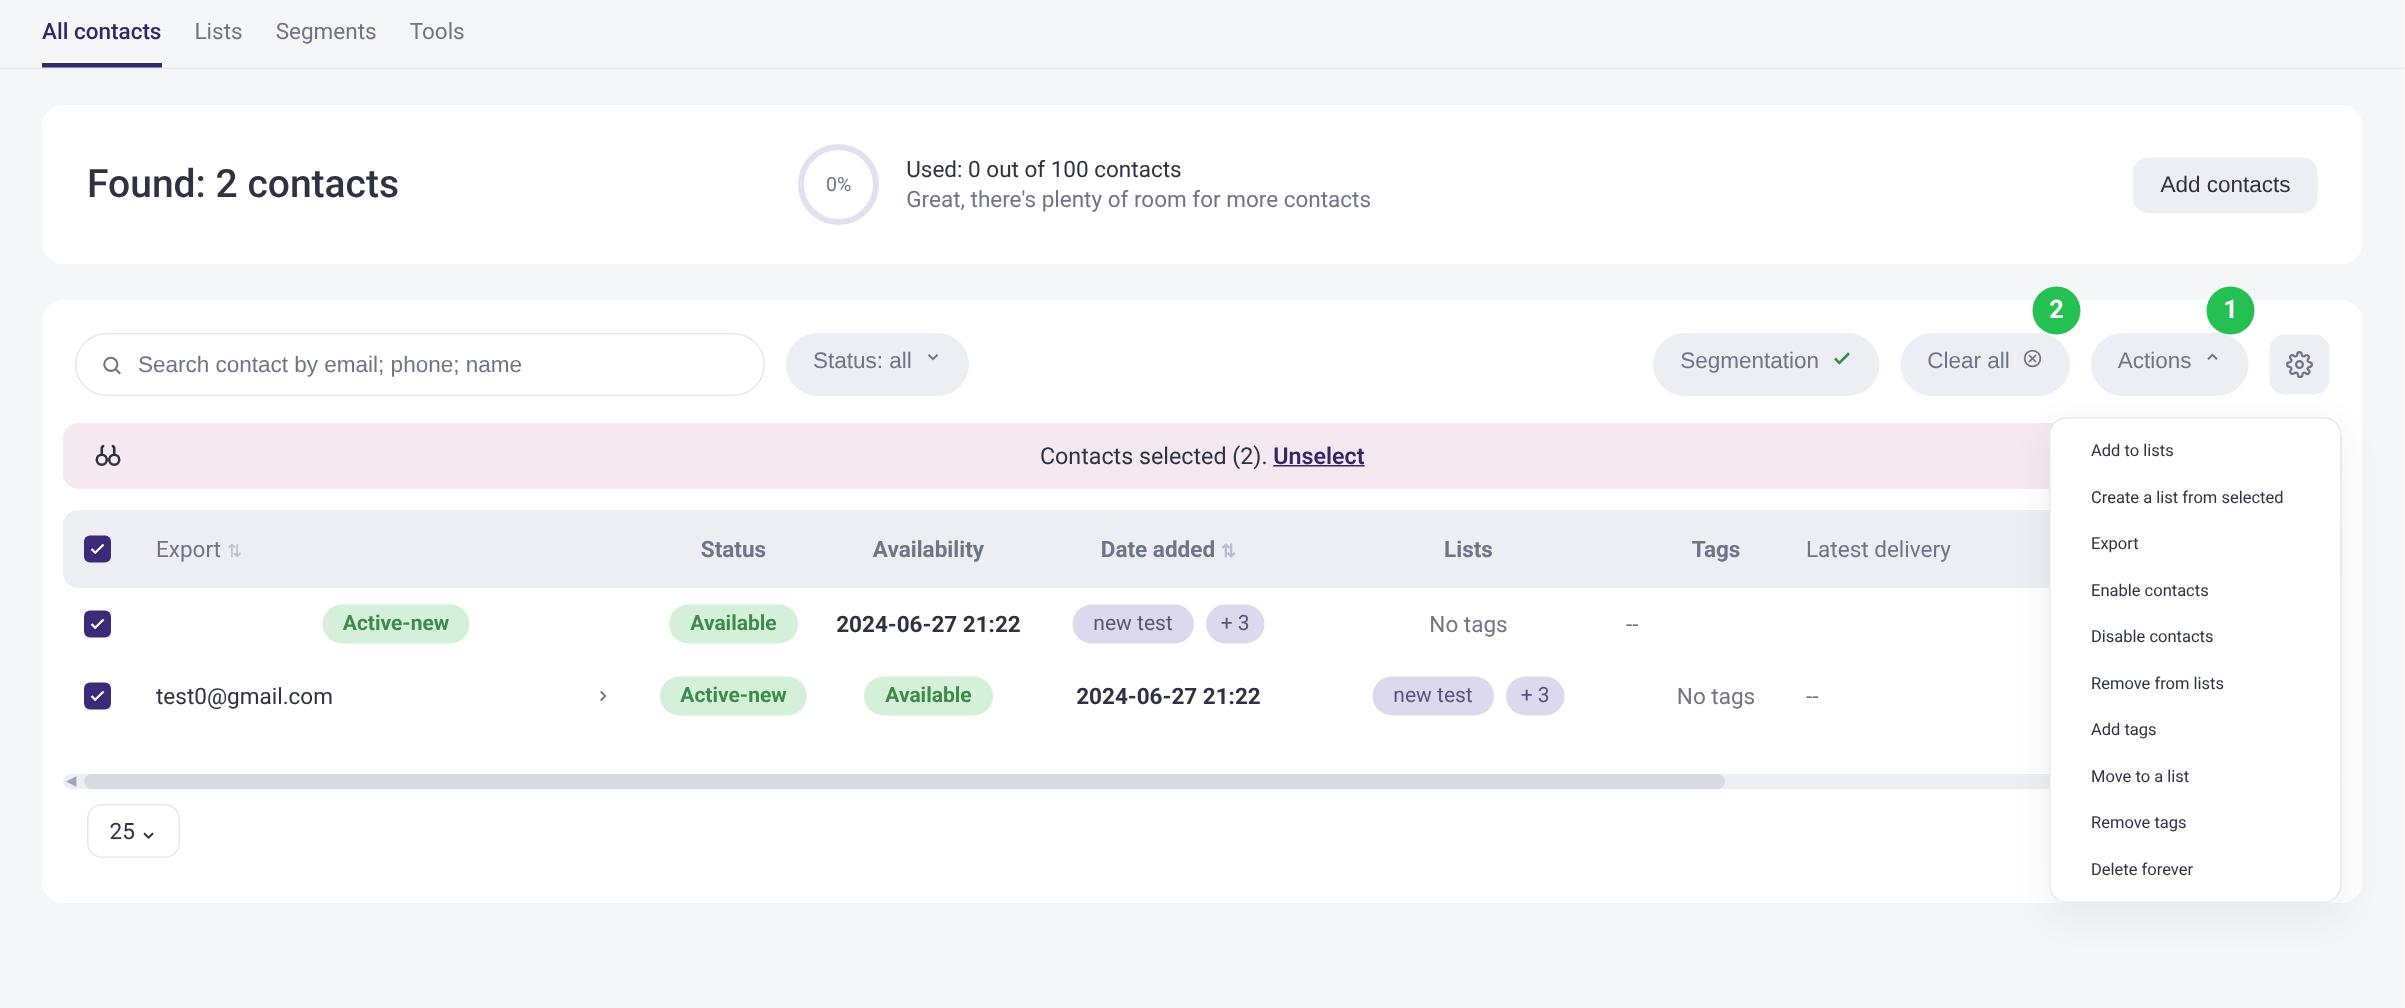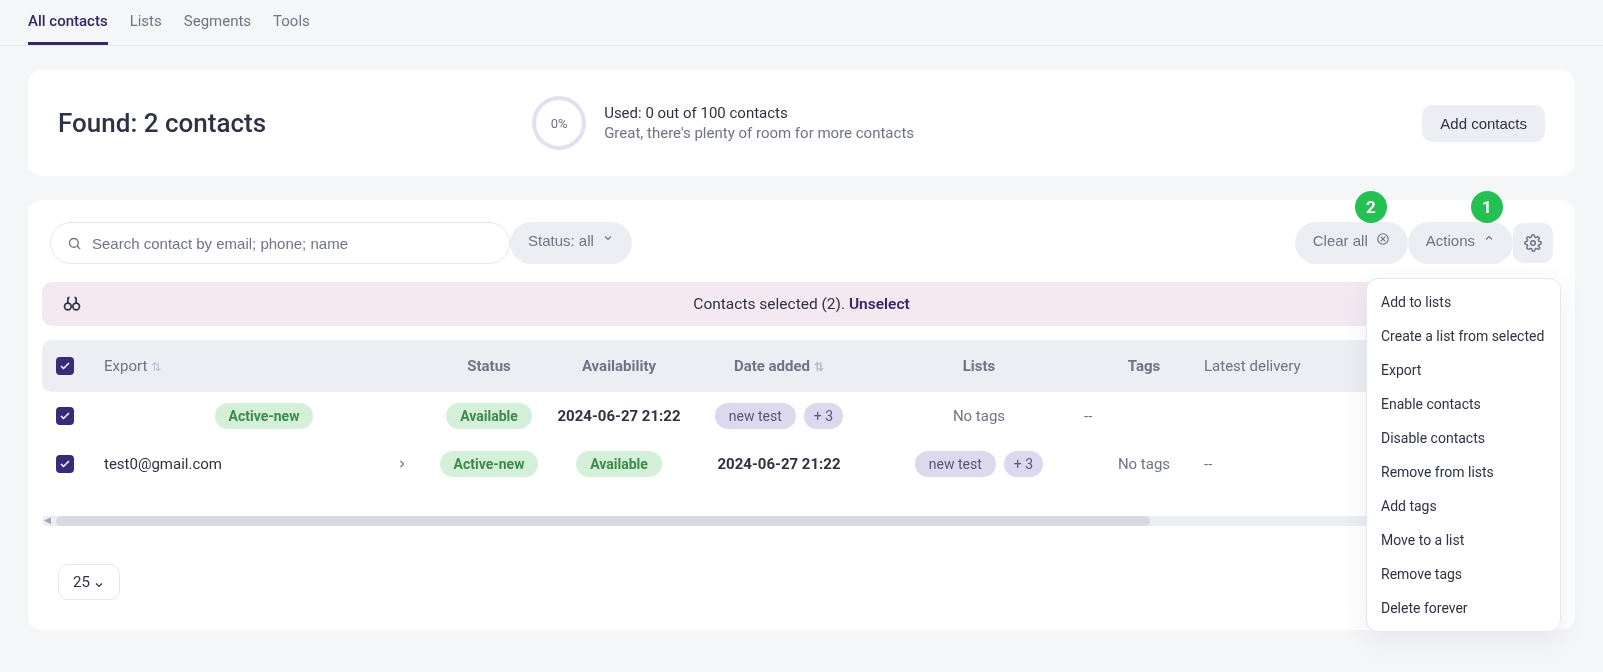--- a/index.html
+++ b/index.html
@@ -78,21 +78,21 @@
     border-radius: 10px;
     padding: 10px 18px;
     font-size: 15px;
     color: var(--text);
     cursor: pointer;
     margin-left: auto;
   }
 
   
   .list-card { padding: 22px 0 30px; position: relative; }
-  .toolbar { display: flex; align-items: center; padding: 0 22px; }
+  .toolbar { display: flex; align-items: center; gap: 14px; padding: 0 22px; }
   .search-wrap {
     display: flex; align-items: center;
     border: 1px solid var(--border);
     border-radius: 24px;
     padding: 0 16px;
     width: 460px; height: 42px;
     color: var(--text-muted);
   }
   .search-wrap input {
     border: none; outline: none;
@@ -143,21 +143,21 @@
     margin: 18px 14px 0;
     background: var(--pink-bar);
     border-radius: 10px;
     padding: 12px 20px;
     display: flex; align-items: center;
     color: var(--text);
     font-size: 15.5px;
   }
   .sel-strip .binoc { color: var(--text); margin-right: auto; }
   .sel-strip .center { position:absolute; left:50%; transform:translateX(-50%); }
-  .sel-strip .unselect { color: var(--accent-dark); font-weight: 600; cursor: pointer; }
+  .sel-strip .unselect { color: var(--accent-dark); font-weight: 600; cursor: pointer; text-decoration: underline; }
 
   
   .tbl { margin: 14px 14px 0; }
   .trow { display: grid; grid-template-columns: 48px 320px 130px 130px 190px 210px 120px 180px; align-items: center; padding: 10px 14px; }
   .trow.head { background: var(--header-row); border-radius: 10px; color: var(--text-muted); font-size: 15px; height: 52px; }
   .trow.body { height: 48px; color: var(--text); }
   .cbox {
     width: 18px; height: 18px; border-radius: 4px;
     background: var(--checkbox);
     display:inline-flex; align-items:center; justify-content:center;
@@ -180,22 +180,22 @@
     right: 14px; top: 78px;
     background: #fff;
     border: 1px solid var(--border);
     border-radius: 12px;
     box-shadow: 0 8px 28px rgba(50,50,80,0.08);
     min-width: 195px;
     padding: 6px 0;
     z-index: 20;
   }
   .dropdown .mi {
-    padding: 9px 14px;
-    font-size: 14px;
+    padding: 9px 27px;
+    font-size: 11px;
     color: var(--text);
     cursor: pointer;
     white-space: nowrap;
   }
 
   
   .hscroll {
     margin: 28px 14px 0;
     height: 10px;
     background: var(--pill-gray);
@@ -208,21 +208,21 @@
     background: #d8dae2;
     border-radius: 6px;
   }
   .hscroll .arrL, .hscroll .arrR {
     position:absolute; top:-1px; font-size:9px; color:#a1a5b8;
   }
   .hscroll .arrL{left:2px;} .hscroll .arrR{right:2px;}
 
   
   .page-size {
-    margin: 38px 0 0 30px;
+    margin: 10px 0 0 30px;
     display:inline-flex; align-items:flex-end; gap:3px;
     border: 1px solid var(--border);
     border-radius: 10px;
     padding: 8px 14px;
     color: var(--text);
     cursor:pointer;
   }
 
   svg { display:block; }
 </style>
@@ -274,20 +274,28 @@
         <span>Status: all</span>
         <span>
           <svg width="12" height="12" viewBox="0 0 24 24" fill="none" stroke="currentColor" stroke-width="2.4">
               <polyline points="6 9 12 15 18 9"></polyline>
             </svg>
         </span>
       </button>
 
       <div class="spacer"></div>
 
+      <button class="pill-btn">
+        <span>Segmentation</span>
+        <span style="color:#3d8a4a;">
+          <svg width="14" height="14" viewBox="0 0 24 24" fill="none" stroke="currentColor" stroke-width="3">
+              <polyline points="20 6 9 17 4 12"></polyline>
+            </svg>
+        </span>
+      </button>
 
       <button class="pill-btn">
         <span>Clear all</span>
         <span>
           <svg width="14" height="14" viewBox="0 0 24 24" fill="none" stroke="currentColor" stroke-width="2">
               <circle cx="12" cy="12" r="9"></circle>
               <line x1="8" y1="8" x2="16" y2="16"></line>
               <line x1="16" y1="8" x2="8" y2="16"></line>
             </svg>
         </span>

